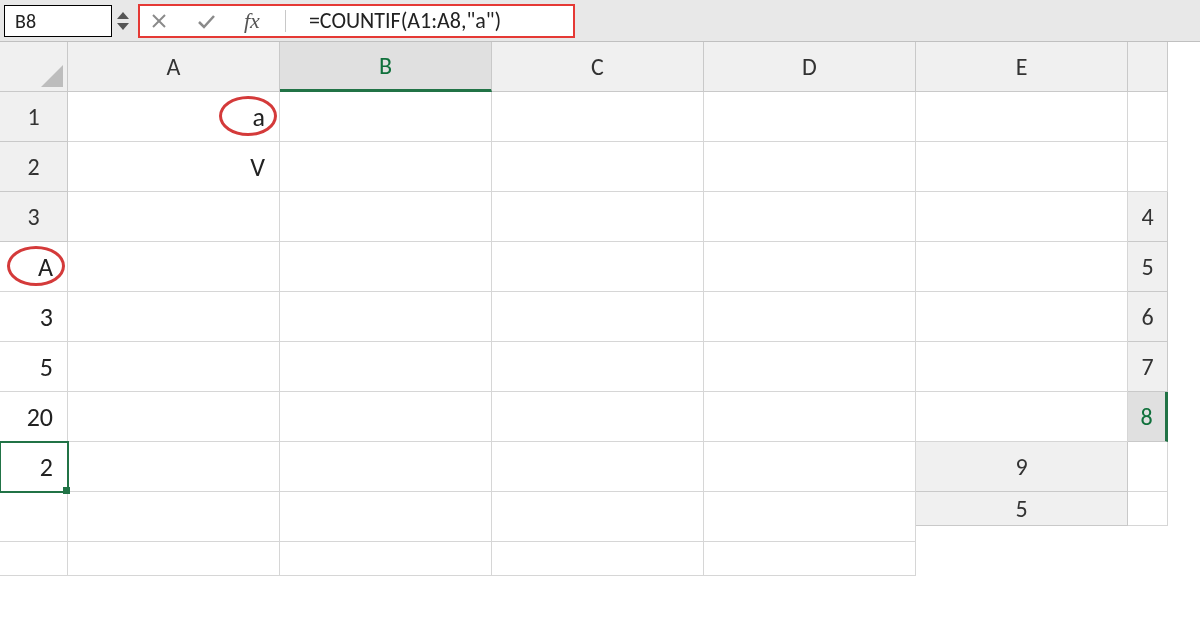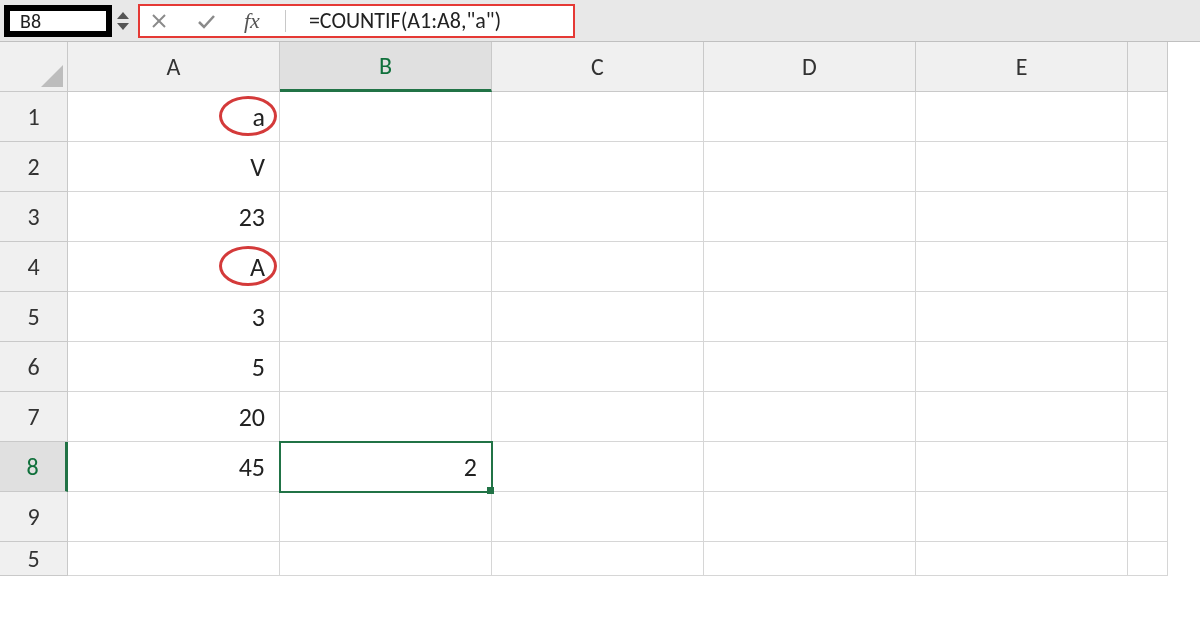--- a/index.html
+++ b/index.html
@@ -18,21 +18,21 @@
     border-bottom: 1px solid #c0c0c0;
     display: flex;
     align-items: center;
     padding: 0 4px;
     gap: 4px;
   }
   .namebox {
     width: 108px;
     height: 32px;
     background: #fff;
-    border: 6px solid #000000;
+    border: 1px solid #000000;
     display: flex;
     align-items: center;
     padding: 0 10px;
     font-size: 20px;
     color: #222;
   }
   .spinner {
     width: 18px;
     display: flex;
     flex-direction: column;
@@ -203,23 +203,20 @@
   <div class="cell">
       <span>V</span>
     </div>
   <div class="cell"></div>
   <div class="cell"></div>
   <div class="cell"></div>
   <div class="cell"></div>
   <div class="cell"></div>
 
   <div class="rowhdr">3</div>
-  <div class="cell">
-      <span>23</span>
-    </div>
   <div class="cell"></div>
   <div class="cell"></div>
   <div class="cell"></div>
   <div class="cell"></div>
   <div class="cell"></div>
 
   <div class="rowhdr">4</div>
   <div class="cell">
       <span>A</span>
       <div class="circle-mark"></div>
@@ -254,23 +251,20 @@
   <div class="cell">
       <span>20</span>
     </div>
   <div class="cell"></div>
   <div class="cell"></div>
   <div class="cell"></div>
   <div class="cell"></div>
   <div class="cell"></div>
 
   <div class="rowhdr active">8</div>
-  <div class="cell">
-      <span>45</span>
-    </div>
   <div class="cell selected">
       <span>2</span>
       <div class="fill-handle"></div>
     </div>
   <div class="cell"></div>
   <div class="cell"></div>
   <div class="cell"></div>
   <div class="cell"></div>
 
   <div class="rowhdr">9</div>

